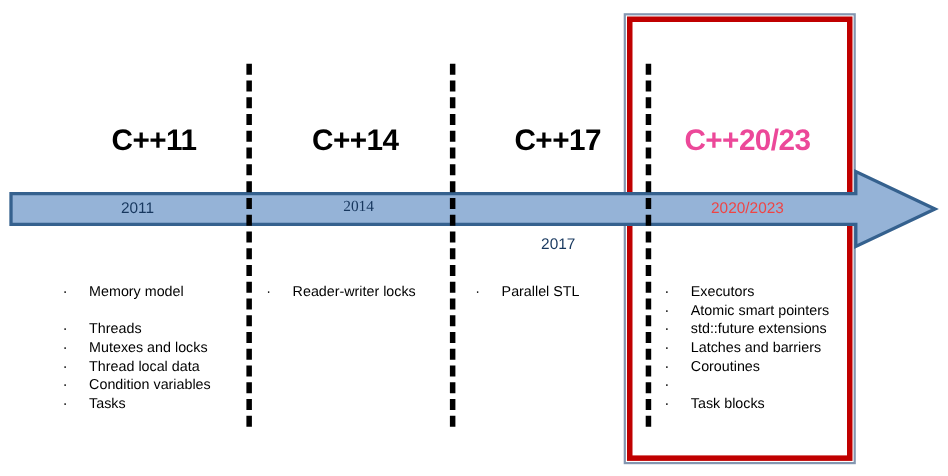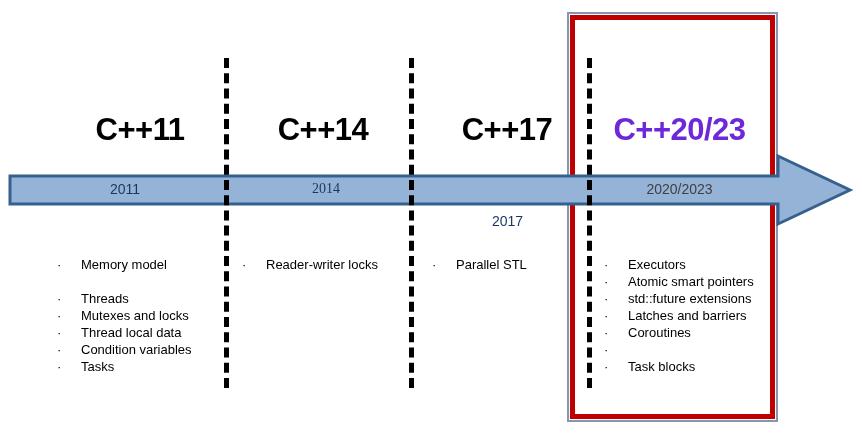--- a/index.html
+++ b/index.html
@@ -58,42 +58,42 @@
     height: 80px;
   }
   .timeline-arrow svg {
     display: block;
   }
 
   
   .era-title {
     position: absolute;
     top: 112px;
-    font-size: 31px;
+    font-size: 27px;
     font-weight: bold;
     color: #000000;
     text-align: center;
     letter-spacing: -0.5px;
     white-space: nowrap;
   }
   .era-title.accent {
-    color: #6d28d9;
+    color: #ec4899;
   }
 
   
   .era-year {
     position: absolute;
     top: 181px;
     font-size: 14px;
     color: #17375E;
     text-align: center;
     white-space: nowrap;
   }
   .era-year.accent {
-    color: #404040;
+    color: #ef4444;
   }
 
   
   .feature-list {
     position: absolute;
     top: 256px;
   }
   .feature-item {
     position: relative;
     height: 17px;

